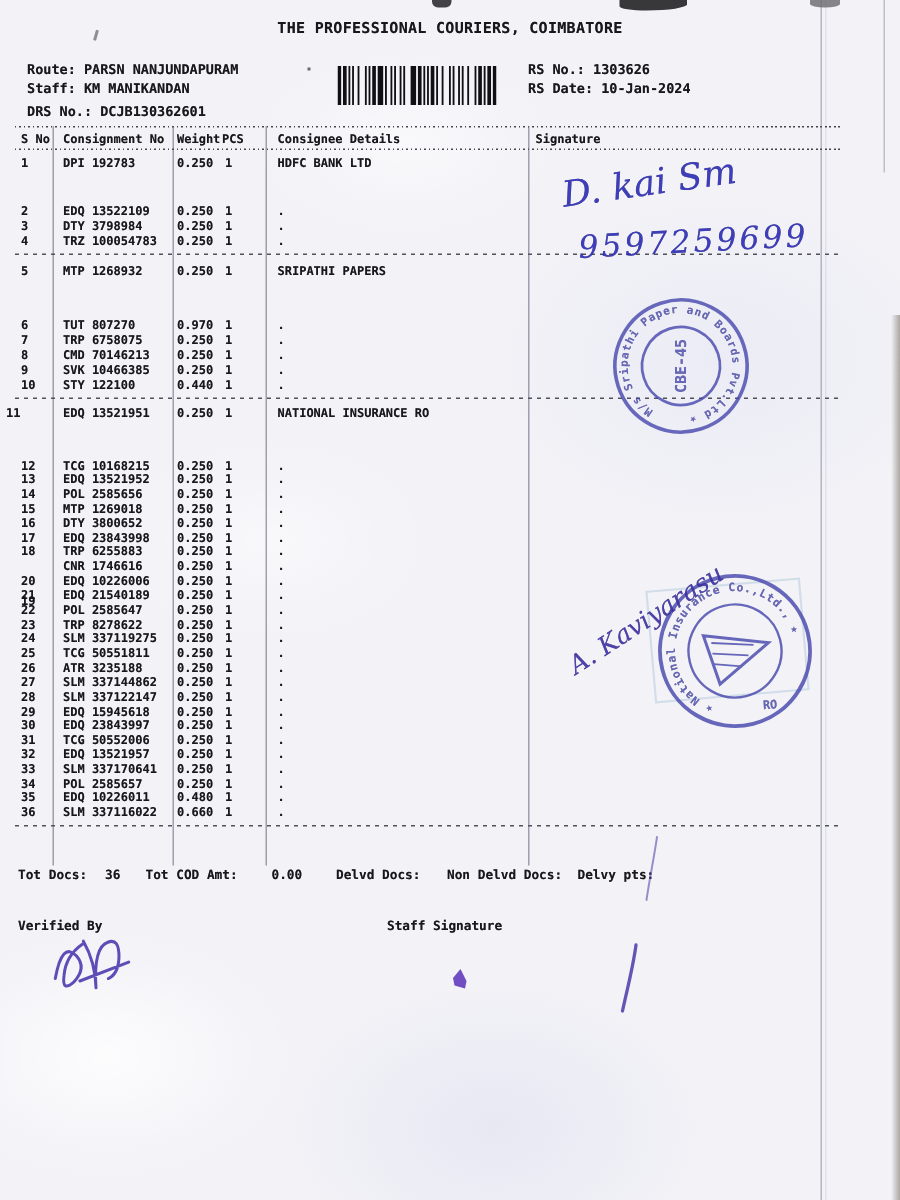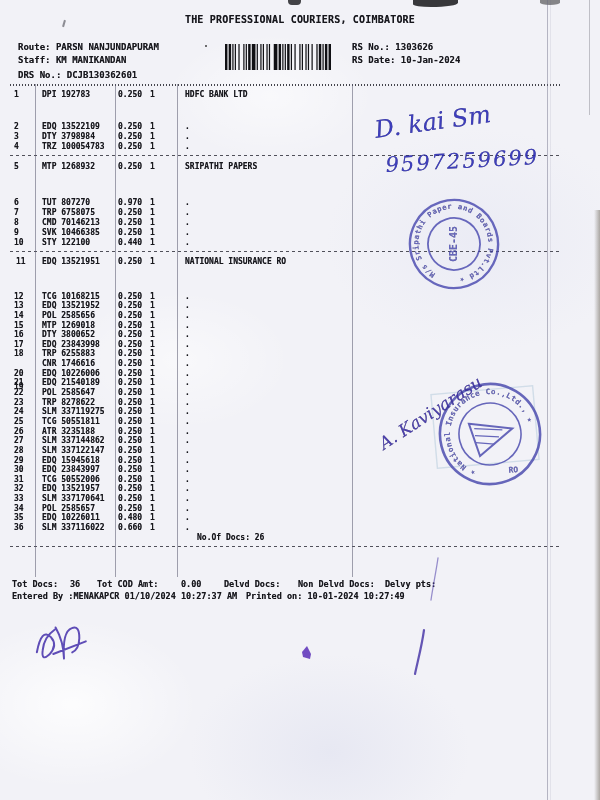--- a/index.html
+++ b/index.html
@@ -101,20 +101,28 @@
         <rect x="99.91" y="0" width="2.44" height="26" fill="#101014"></rect>
         <rect x="103.56" y="0" width="2.44" height="26" fill="#101014"></rect>
       </g>
     </svg>
 
   <div class="abs meta" style="left:352px;top:42px"><span>RS No.:</span> <span>1303626</span></div>
   <div class="abs meta" style="left:352px;top:55px"><span>RS Date:</span> <span>10-Jan-2024</span></div>
 
   <div class="tbl">
     <div class="rule dotted"></div>
+    <div class="thead">
+      <span style="left:14px">S No</span>
+      <span style="left:42px">Consignment No</span>
+      <span style="left:118px">Weight</span>
+      <span style="left:148px">PCS</span>
+      <span style="left:185px">Consignee Details</span>
+      <span style="left:357px">Signature</span>
+    </div>
     <div class="rule dotted"></div>
     <div id="tbl-groups">
         <div class="tgroup g1">
           <div class="trow first">
             <span style="left: 14px;">1</span>
             <span style="left: 42px;">DPI 192783</span>
             <span style="left: 118px;">0.250</span>
             <span style="left: 150px;">1</span>
             <span style="left: 185px;">HDFC BANK LTD</span>
           </div>
@@ -183,21 +191,21 @@
             <span style="left: 14px; text-align: right;">10</span>
             <span style="left: 42px;">STY 122100</span>
             <span style="left: 118px;">0.440</span>
             <span style="left: 150px;">1</span>
             <span style="left: 185px;">.</span>
           </div>
           <div class="rule dashed"></div>
         </div>
         <div class="tgroup g3">
           <div class="trow first">
-            <span style="left: 16px;">11</span>
+            <span style="left: 4px;">11</span>
             <span style="left: 42px;">EDQ 13521951</span>
             <span style="left: 118px;">0.250</span>
             <span style="left: 150px;">1</span>
             <span style="left: 185px;">NATIONAL INSURANCE RO</span>
           </div>
           <div class="sp"></div>
           <div class="trow">
             <span style="left: 14px;">12</span>
             <span style="left: 42px;">TCG 10168215</span>
             <span style="left: 118px;">0.250</span>
@@ -364,46 +372,43 @@
             <span style="left: 118px;">0.480</span>
             <span style="left: 150px;">1</span>
             <span style="left: 185px;">.</span>
           </div>
           <div class="trow">
             <span style="left: 14px;">36</span>
             <span style="left: 42px;">SLM 337116022</span>
             <span style="left: 118px;">0.660</span>
             <span style="left: 150px;">1</span>
             <span style="left: 185px;">.</span>
-          </div>
-          <div class="note">
-            <span>No.Of Docs: 26</span>
           </div>
           <div class="rule dashed"></div>
         </div>
       </div>
   </div>
 
   <div class="vline" style="left:35px"></div>
   <div class="vline" style="left:115px"></div>
   <div class="vline" style="left:177px"></div>
   <div class="vline" style="left:352px"></div>
 
   <div class="frow" style="top:579px">
     <span style="left:12px">Tot Docs:</span>
     <span style="left:70px">36</span>
     <span style="left:97px">Tot COD Amt:</span>
     <span style="left:181px">0.00</span>
     <span style="left:224px">Delvd Docs:</span>
     <span style="left:298px">Non Delvd Docs:</span>
     <span style="left:385px">Delvy pts:</span>
   </div>
-  <div class="frow" style="top:591px">
-    <span style="left:12px">Entered By :MENAKAPCR 01/10/2024 10:27:37 AM</span>
-    <span style="left:246px">Printed on: 10-01-2024 10:27:49</span>
+  <div class="frow" style="top:613px">
+    <span style="left:12px">Verified By</span>
+    <span style="left:258px">Staff Signature</span>
   </div>
 
   <svg class="abs" style="left:366px;top:96px" width="195" height="86">
     <text class="ink" transform="translate(10,42) rotate(-8)" font-family="DejaVu Serif, serif" font-style="italic" font-size="24" fill="#2b2bb5" opacity=".9">D. kai Sm</text>
     <text class="ink" transform="translate(20,76) rotate(-3)" font-family="DejaVu Serif, serif" font-style="italic" font-size="21" letter-spacing="2" fill="#2b2bb5" opacity=".9">9597259699</text>
   </svg>
 
   <svg class="abs" style="left:396px;top:186px" width="116" height="116">
     <defs>
         <path id="s1ring" d="M31.2,80.5 A35,35 0 1,1 84.8,35.5 A35,35 0 0,1 31.2,80.5"></path>

